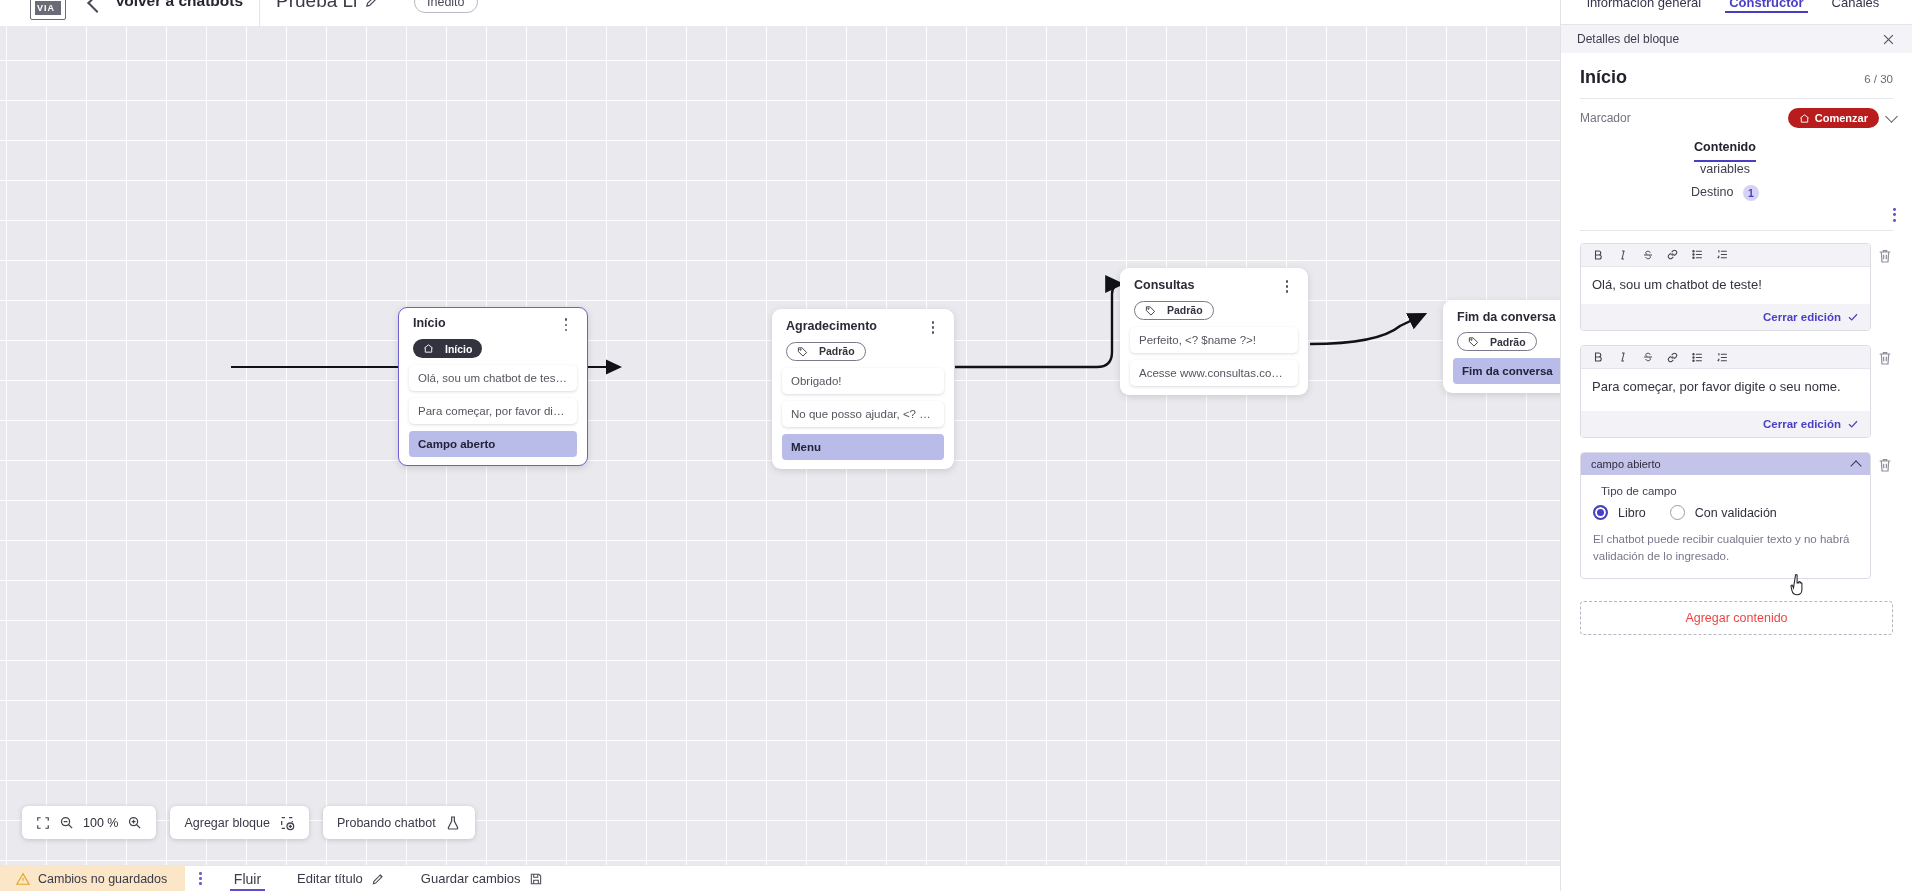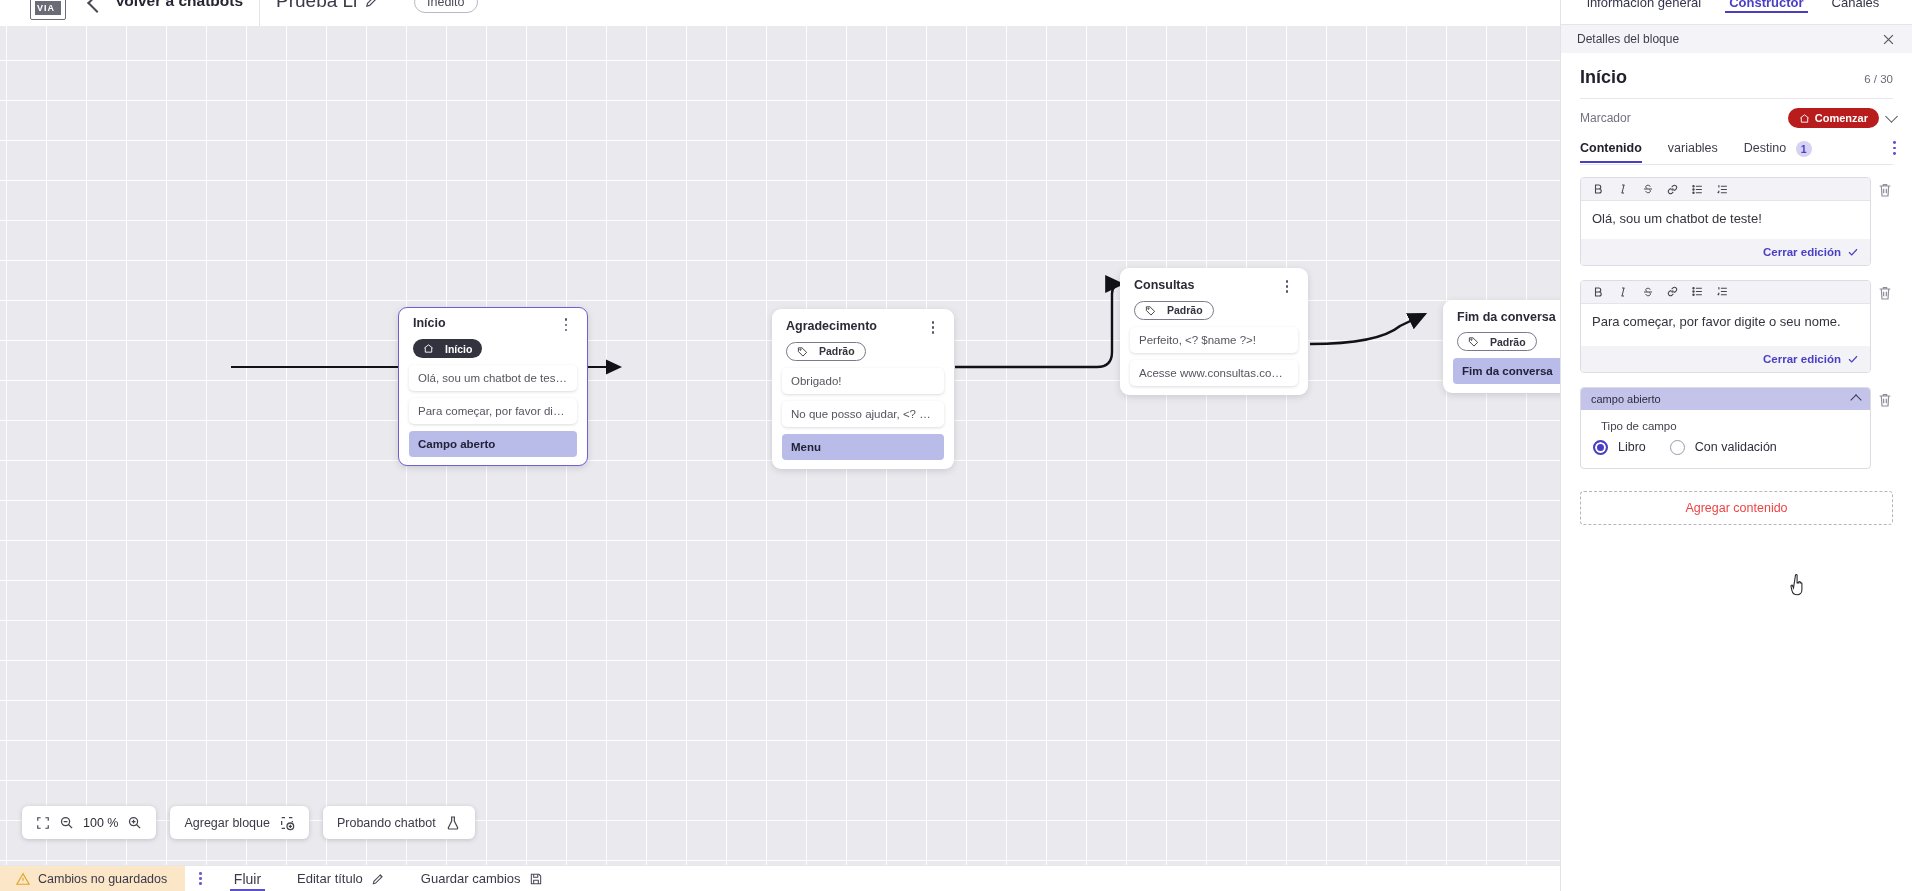--- a/index.html
+++ b/index.html
@@ -158,21 +158,21 @@
   #blk-hr{ margin:10px 19px 0 19px; height:1px; background:#e6e6ec; }
   #marker-row{ display:flex; align-items:center; justify-content:space-between; padding:9px 16px 0 19px;}
   #marker-label{ font-size:12px; color:#72727f; }
   #marker-right{ display:flex; align-items:center; gap:8px; }
   #marker-chip{
     height:20px; background:#b91c1c; color:#fff; border-radius:10px; font-size:11px; font-weight:700;
     display:flex; align-items:center; gap:5px; padding:0 11px;
   }
   .chev-dn{ width:9px; height:9px; border-right:1.8px solid #55555f; border-bottom:1.8px solid #55555f;
     transform:rotate(45deg); margin-bottom:4px;}
-  #ctabs{ display:flex; align-items:center; padding:12px 16px 0 19px; position:relative;}
+  #ctabs{ display:flex; align-items:center; padding:12px 16px 0 19px; position:relative;flex-direction:column;}
   .ctab{ font-size:12.5px; color:#3e3e4c; margin-right:26px; position:relative; padding-bottom:8px; white-space:nowrap;}
   .ctab.active{ color:#22222e; font-weight:700; }
   .ctab.active:after{
     content:""; position:absolute; left:0; right:0; bottom:0; height:2.2px; background:#4a3fc4;
   }
   .badge{
     display:inline-flex; align-items:center; justify-content:center;
     min-width:16px; height:16px; border-radius:8px; background:#d6d2f3; color:#4a3fc4;
     font-size:10.5px; font-weight:700; margin-left:6px; padding:0 4px;
     position:relative; top:1px;
@@ -564,20 +564,21 @@
             <span class="chev-up"></span>
           </div>
           <div class="fc-body">
             <div class="fc-label">Tipo de campo</div>
             <div class="radios">
               <span class="radio on"></span>
               <span class="rlabel">Libro</span>
               <span class="radio"></span>
               <span class="rlabel">Con validación</span>
             </div>
+            <div class="fc-help">El chatbot puede recibir cualquier texto y no habrá validación de lo ingresado.</div>
           </div>
         </div>
         <svg class="trash" viewBox="0 0 24 24" fill="none" stroke="#8e8e9c" stroke-width="1.8">
           <path d="M4 6h16M9.5 6V4h5v2M6.5 6l1 15h9l1-15"></path>
             <path d="M10 10v7M14 10v7"></path>
         </svg>
       </div>
 
     </div>
 

